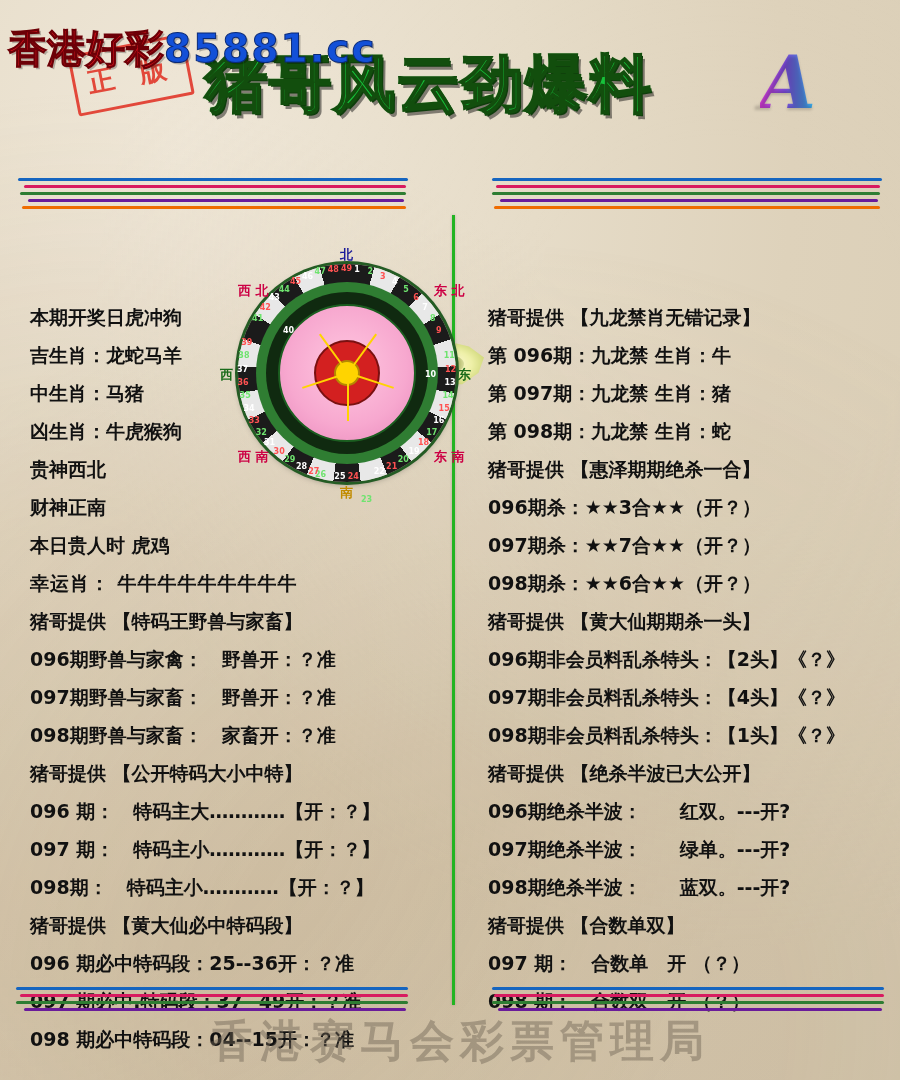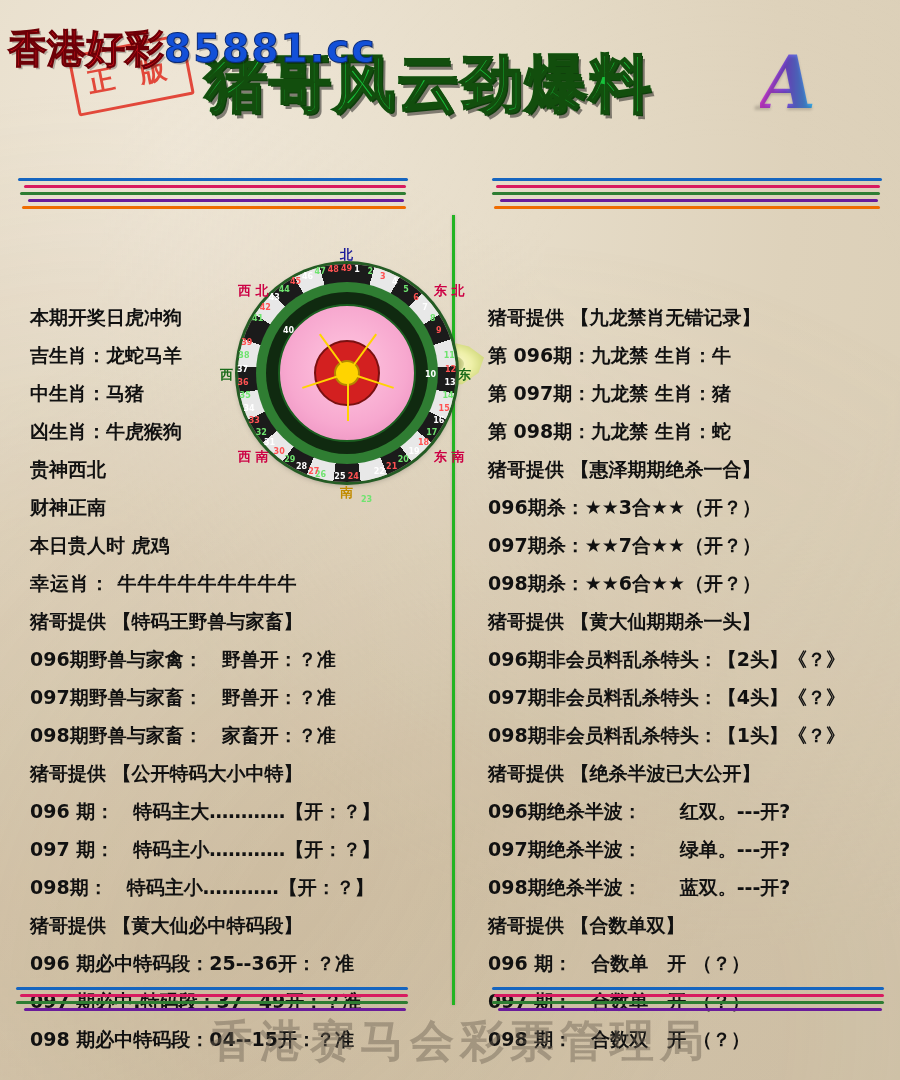--- a/index.html
+++ b/index.html
@@ -263,21 +263,20 @@
   <div class="row">098期杀：★★6合★★（开？）</div>
   <div class="row">猪哥提供 【黄大仙期期杀一头】</div>
   <div class="row">096期非会员料乱杀特头：【2头】《？》</div>
   <div class="row">097期非会员料乱杀特头：【4头】《？》</div>
   <div class="row">098期非会员料乱杀特头：【1头】《？》</div>
   <div class="row">猪哥提供 【绝杀半波已大公开】</div>
   <div class="row">096期绝杀半波：　　红双。---开?</div>
   <div class="row">097期绝杀半波：　　绿单。---开?</div>
   <div class="row">098期绝杀半波：　　蓝双。---开?</div>
   <div class="row">猪哥提供 【合数单双】</div>
-  <div class="row">096 期：　合数单　开 （？）</div>
   <div class="row">097 期：　合数单　开 （？）</div>
   <div class="row">098 期：　合数双　开 （？）</div>
 </div>
 
 <div class="footer">
   <div class="foot-lines">
     <div class="fline" style="left:16px;top:2px;width:392px;background:#1565c0;"></div>
     <div class="fline" style="left:20px;top:9px;width:388px;background:#d81b60;"></div>
     <div class="fline" style="left:16px;top:16px;width:392px;background:#2e7d32;"></div>
     <div class="fline" style="left:24px;top:23px;width:382px;background:#6a1b9a;"></div>

